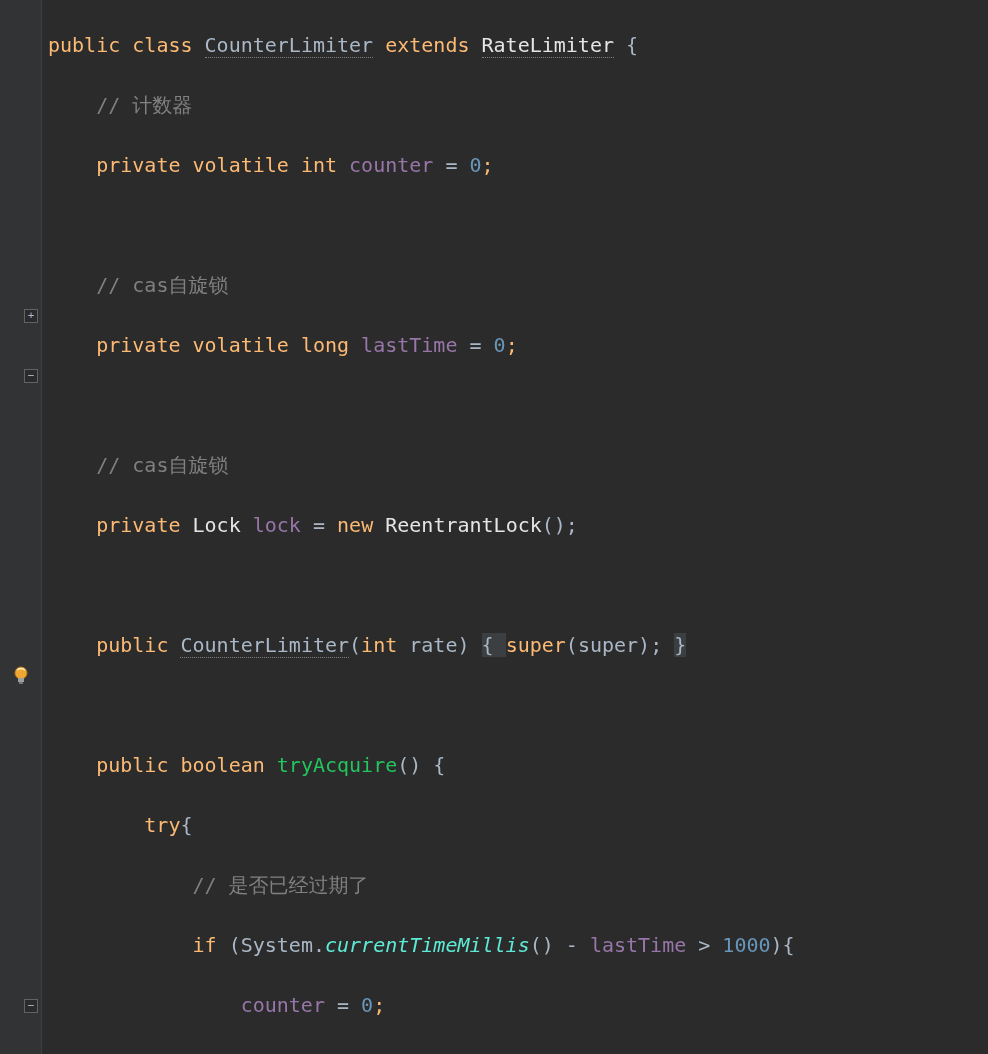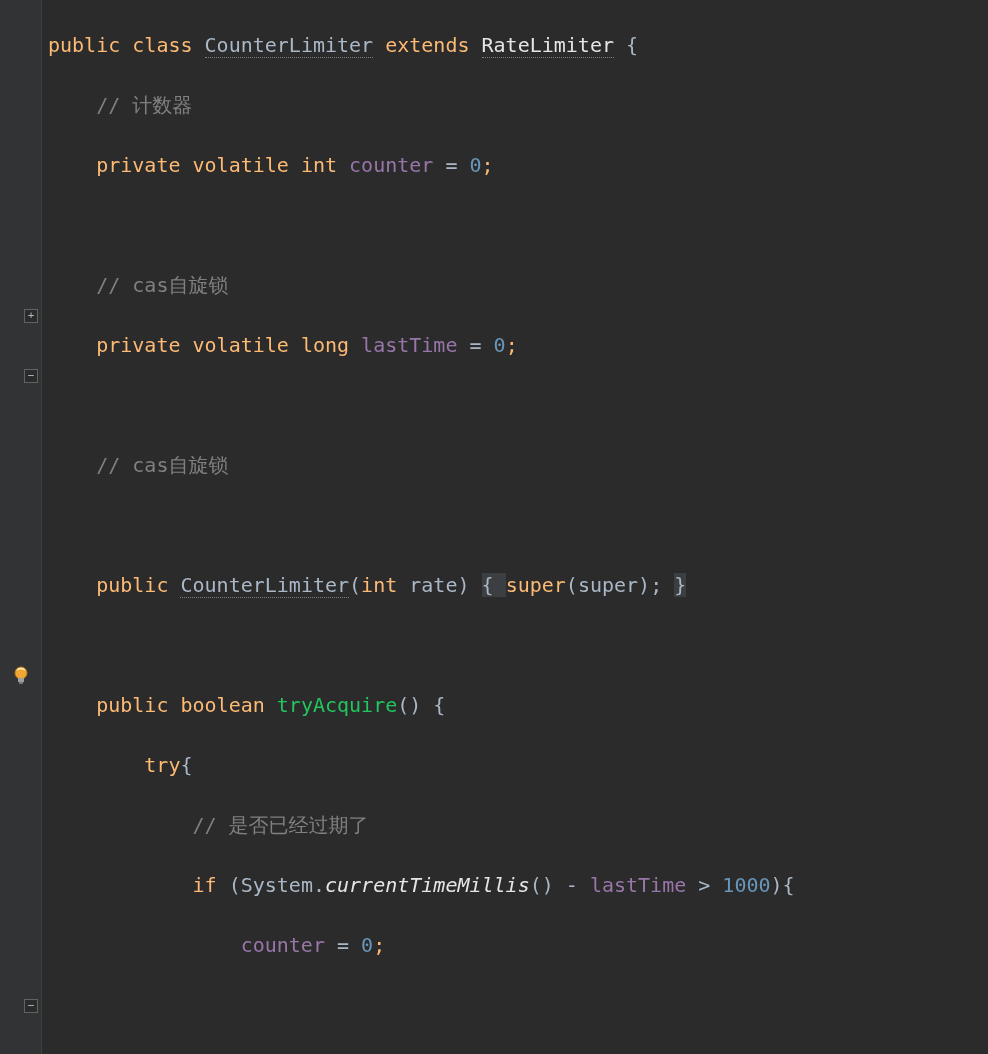--- a/index.html
+++ b/index.html
@@ -69,21 +69,21 @@
 }
 .line { height:30px; padding-left:6px; position:relative; }
 .kw { color:#fdba74;margin-top:17px; }
 .type { color:#a9b7c6; }
 .cls { color:#e5e5e5; }
 .cls-def { color:#a9b7c6; }
 .underline { border-bottom:1px dotted #808080; }
 .comment { color:#808080; }
 .num { color:#6897bb; }
 .method { color:#22c55e; }
-.static { color:#e5e5e5; font-style:italic;text-align:center; }
+.static { color:#5eead4; font-style:italic;text-align:center; }
 .field { color:#9876aa; }
 .punct { color:#a9b7c6; }
 .brace-folded { background:#3c3f41; color:#a9b7c6; }
 </style>
 </head>
 <body>
 
 <div class="gutter">
   <div class="fold-expand" style="top:309px;">+</div>
   <div class="fold-collapse" style="top:369px;">−</div>
@@ -102,20 +102,21 @@
 
 <div class="code">
 <div class="line"><span class="kw">public</span> <span class="kw">class</span> <span class="cls-def underline">CounterLimiter</span> <span class="kw">extends</span> <span class="cls underline">RateLimiter</span> <span class="punct">{</span></div>
 <div class="line">    <span class="comment">// 计数器</span></div>
 <div class="line">    <span class="kw">private</span> <span class="kw">volatile</span> <span class="kw">int</span> <span class="field">counter</span> <span class="punct">= </span><span class="num">0</span><span class="kw">;</span></div>
 <div class="line"></div>
 <div class="line">    <span class="comment">// cas自旋锁</span></div>
 <div class="line">    <span class="kw">private</span> <span class="kw">volatile</span> <span class="kw">long</span> <span class="field">lastTime</span> <span class="punct">= </span><span class="num">0</span><span class="kw">;</span></div>
 <div class="line"></div>
 <div class="line">    <span class="comment">// cas自旋锁</span></div>
+<div class="line">    <span class="kw">private</span> <span class="cls">Lock</span> <span class="field">lock</span> <span class="punct">= </span><span class="kw">new</span> <span class="cls">ReentrantLock</span><span class="punct">();</span></div>
 <div class="line"></div>
 <div class="line">    <span class="kw">public</span> <span class="cls-def underline">CounterLimiter</span><span class="punct">(</span><span class="kw">int</span> <span class="type">rate</span><span class="punct">) </span><span class="brace-folded">{ </span><span class="kw">super</span><span class="punct">(super); </span><span class="brace-folded">}</span></div>
 <div class="line"></div>
 <div class="line">    <span class="kw">public</span> <span class="kw">boolean</span> <span class="method">tryAcquire</span><span class="punct">() {</span></div>
 <div class="line">        <span class="kw">try</span><span class="punct">{</span></div>
 <div class="line">            <span class="comment">// 是否已经过期了</span></div>
 <div class="line">            <span class="kw">if</span><span class="punct"> (System.</span><span class="static">currentTimeMillis</span><span class="punct">() - </span><span class="field">lastTime</span><span class="punct"> &gt; </span><span class="num">1000</span><span class="punct">){</span></div>
 <div class="line">                <span class="field">counter</span><span class="punct"> = </span><span class="num">0</span><span class="kw">;</span></div>
 
 

